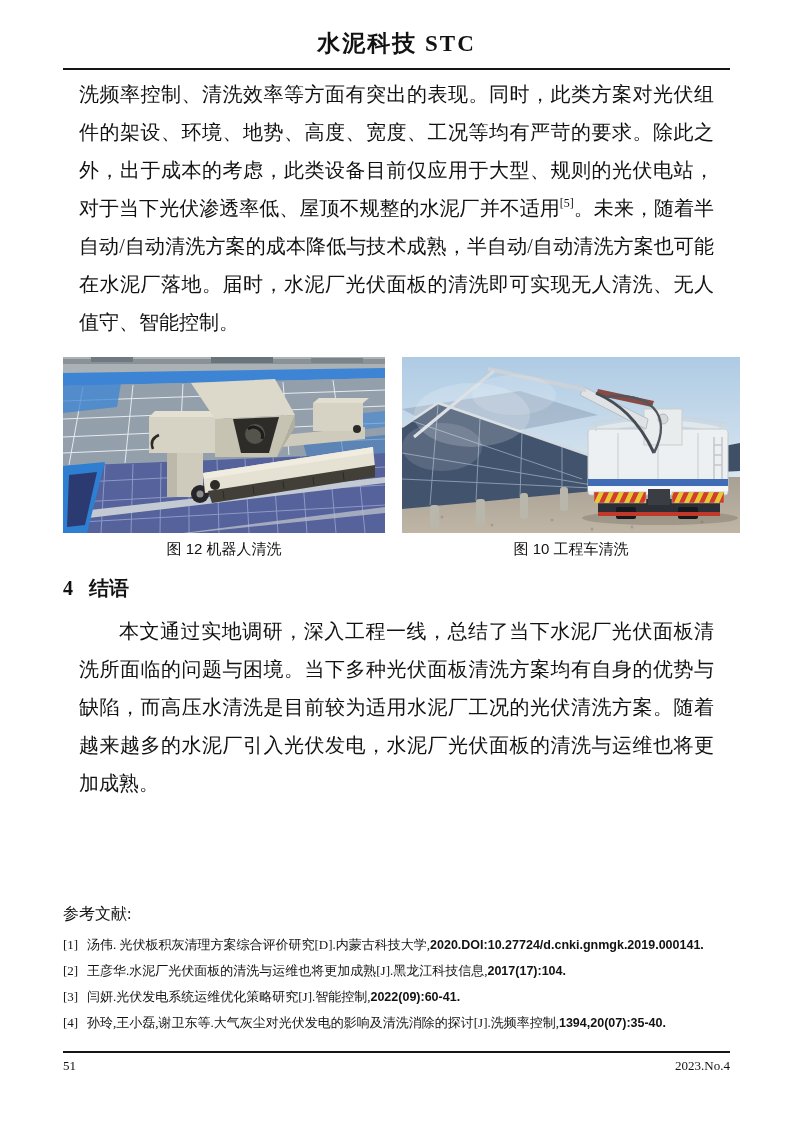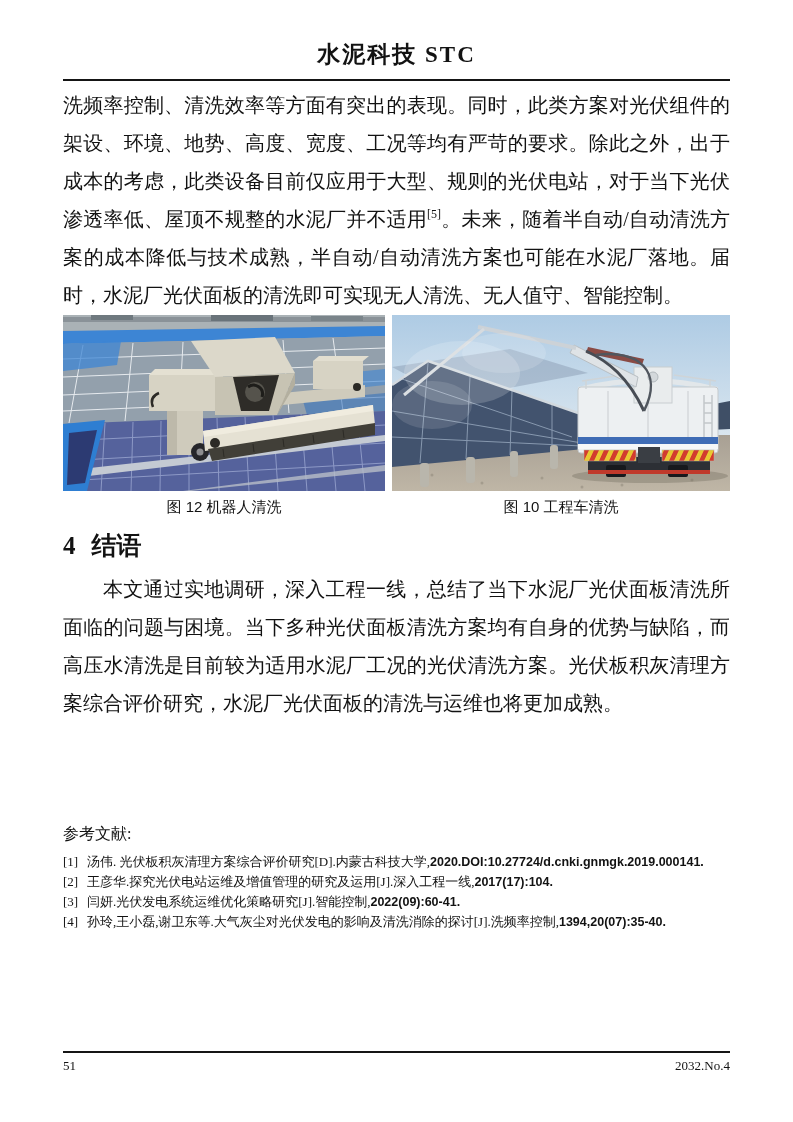--- a/index.html
+++ b/index.html
@@ -7,72 +7,71 @@
     position:relative;
     width:793px;height:1122px;
     margin:0 auto;
     background:#ffffff;
     font-family:"Liberation Serif","DejaVu Serif",serif;
     color:#121212;
     overflow:hidden;
   }
   .content{position:absolute;left:63px;right:63px;top:0;}
   .journal-title{
-    padding-top:40px;
+    padding-top:29px;
     text-align:center;
     font-size:23px;
     font-weight:bold;
     letter-spacing:2px;
     line-height:30px;
   }
   .header-rule{
     border:0;border-top:2px solid #151515;
     margin:9px 0 0 0;
   }
   .para{
     font-size:20px;
     line-height:38px;
     text-align:justify;
-    margin:0;
+    margin:16px;
   }
   .para-1{margin-top:5px;}
   .para sup{font-size:12px;line-height:0;}
   .figure-row{
     display:flex;
-    justify-content:flex-start;
+    justify-content:space-between;
     margin-top:1px;
     width:677px; 
-    gap:7px;
   }
   .figure{display:flex;flex-direction:column;}
   .figure-img{display:block;background:#9aa4ae;}
   .fig-caption{
     text-align:center;
     font-size:15px;
     margin-top:7px;
     font-family:"Liberation Sans","DejaVu Sans",sans-serif;
   }
   .section-heading{
     margin-top:14px;
-    font-size:25px;
+    font-size:20px;
     font-weight:bold;
     line-height:30px;
   }
   .section-heading .num{margin-right:16px;}
   .para-2{margin-top:9px;text-indent:2em;}
   .references{margin-top:100px;}
   .ref-heading{
     font-size:16px;
     font-weight:normal;
     line-height:24px;
   }
   .ref-list{margin-top:6px;}
   .ref-item{
     font-size:13px;
-    line-height:19px;
+    line-height:26px;
     white-space:nowrap;
   }
   .ref-label{display:inline-block;min-width:24px;}
   .ref-nums{
     font-family:"Liberation Sans","DejaVu Sans",sans-serif;
     font-weight:bold;
     font-size:12.5px;
   }
   .footer{
     position:absolute;
@@ -294,31 +293,31 @@
         </svg>
         <figcaption class="fig-caption">图 10 工程车清洗</figcaption>
       </figure>
 
     </div>
 
     <div class="section-heading">
       <span class="num">4</span><span>结语</span>
     </div>
 
-    <p class="para para-2">本文通过实地调研，深入工程一线，总结了当下水泥厂光伏面板清洗所面临的问题与困境。当下多种光伏面板清洗方案均有自身的优势与缺陷，而高压水清洗是目前较为适用水泥厂工况的光伏清洗方案。光伏板积灰清理方案综合评价研究，水泥厂光伏面板的清洗与运维也将更加成熟。</p>
+    <p class="para para-2">本文通过实地调研，深入工程一线，总结了当下水泥厂光伏面板清洗所面临的问题与困境。当下多种光伏面板清洗方案均有自身的优势与缺陷，而高压水清洗是目前较为适用水泥厂工况的光伏清洗方案。随着越来越多的水泥厂引入光伏发电，水泥厂光伏面板的清洗与运维也将更加成熟。</p>
 
     <div class="references">
       <div class="ref-heading">参考文献:</div>
       <div class="ref-list" id="ref-list">
           <div class="ref-item"><span class="ref-label">[1]</span><span>汤伟. 光伏板积灰清理方案综合评价研究[D].内蒙古科技大学,</span><span class="ref-nums">2020.DOI:10.27724/d.cnki.gnmgk.2019.000141.</span></div>
-          <div class="ref-item"><span class="ref-label">[2]</span><span>王彦华.探究光伏电站运维及增值管理的研究及运用[J].深入工程一线,</span><span class="ref-nums">2017(17):104.</span></div>
+          <div class="ref-item"><span class="ref-label">[2]</span><span>王彦华.水泥厂光伏面板的清洗与运维也将更加成熟[J].黑龙江科技信息,</span><span class="ref-nums">2017(17):104.</span></div>
           <div class="ref-item"><span class="ref-label">[3]</span><span>闫妍.光伏发电系统运维优化策略研究[J].智能控制,</span><span class="ref-nums">2022(09):60-41.</span></div>
           <div class="ref-item"><span class="ref-label">[4]</span><span>孙玲,王小磊,谢卫东等.大气灰尘对光伏发电的影响及清洗消除的探讨[J].洗频率控制,</span><span class="ref-nums">1394,20(07):35-40.</span></div>
         </div>
     </div>
 
   </div>
 
   <div class="footer">
     <span class="page-num">51</span>
-    <span class="issue">2032.No.4</span>
+    <span class="issue">2023.No.4</span>
   </div>
 </div>
 
 </body></html>

